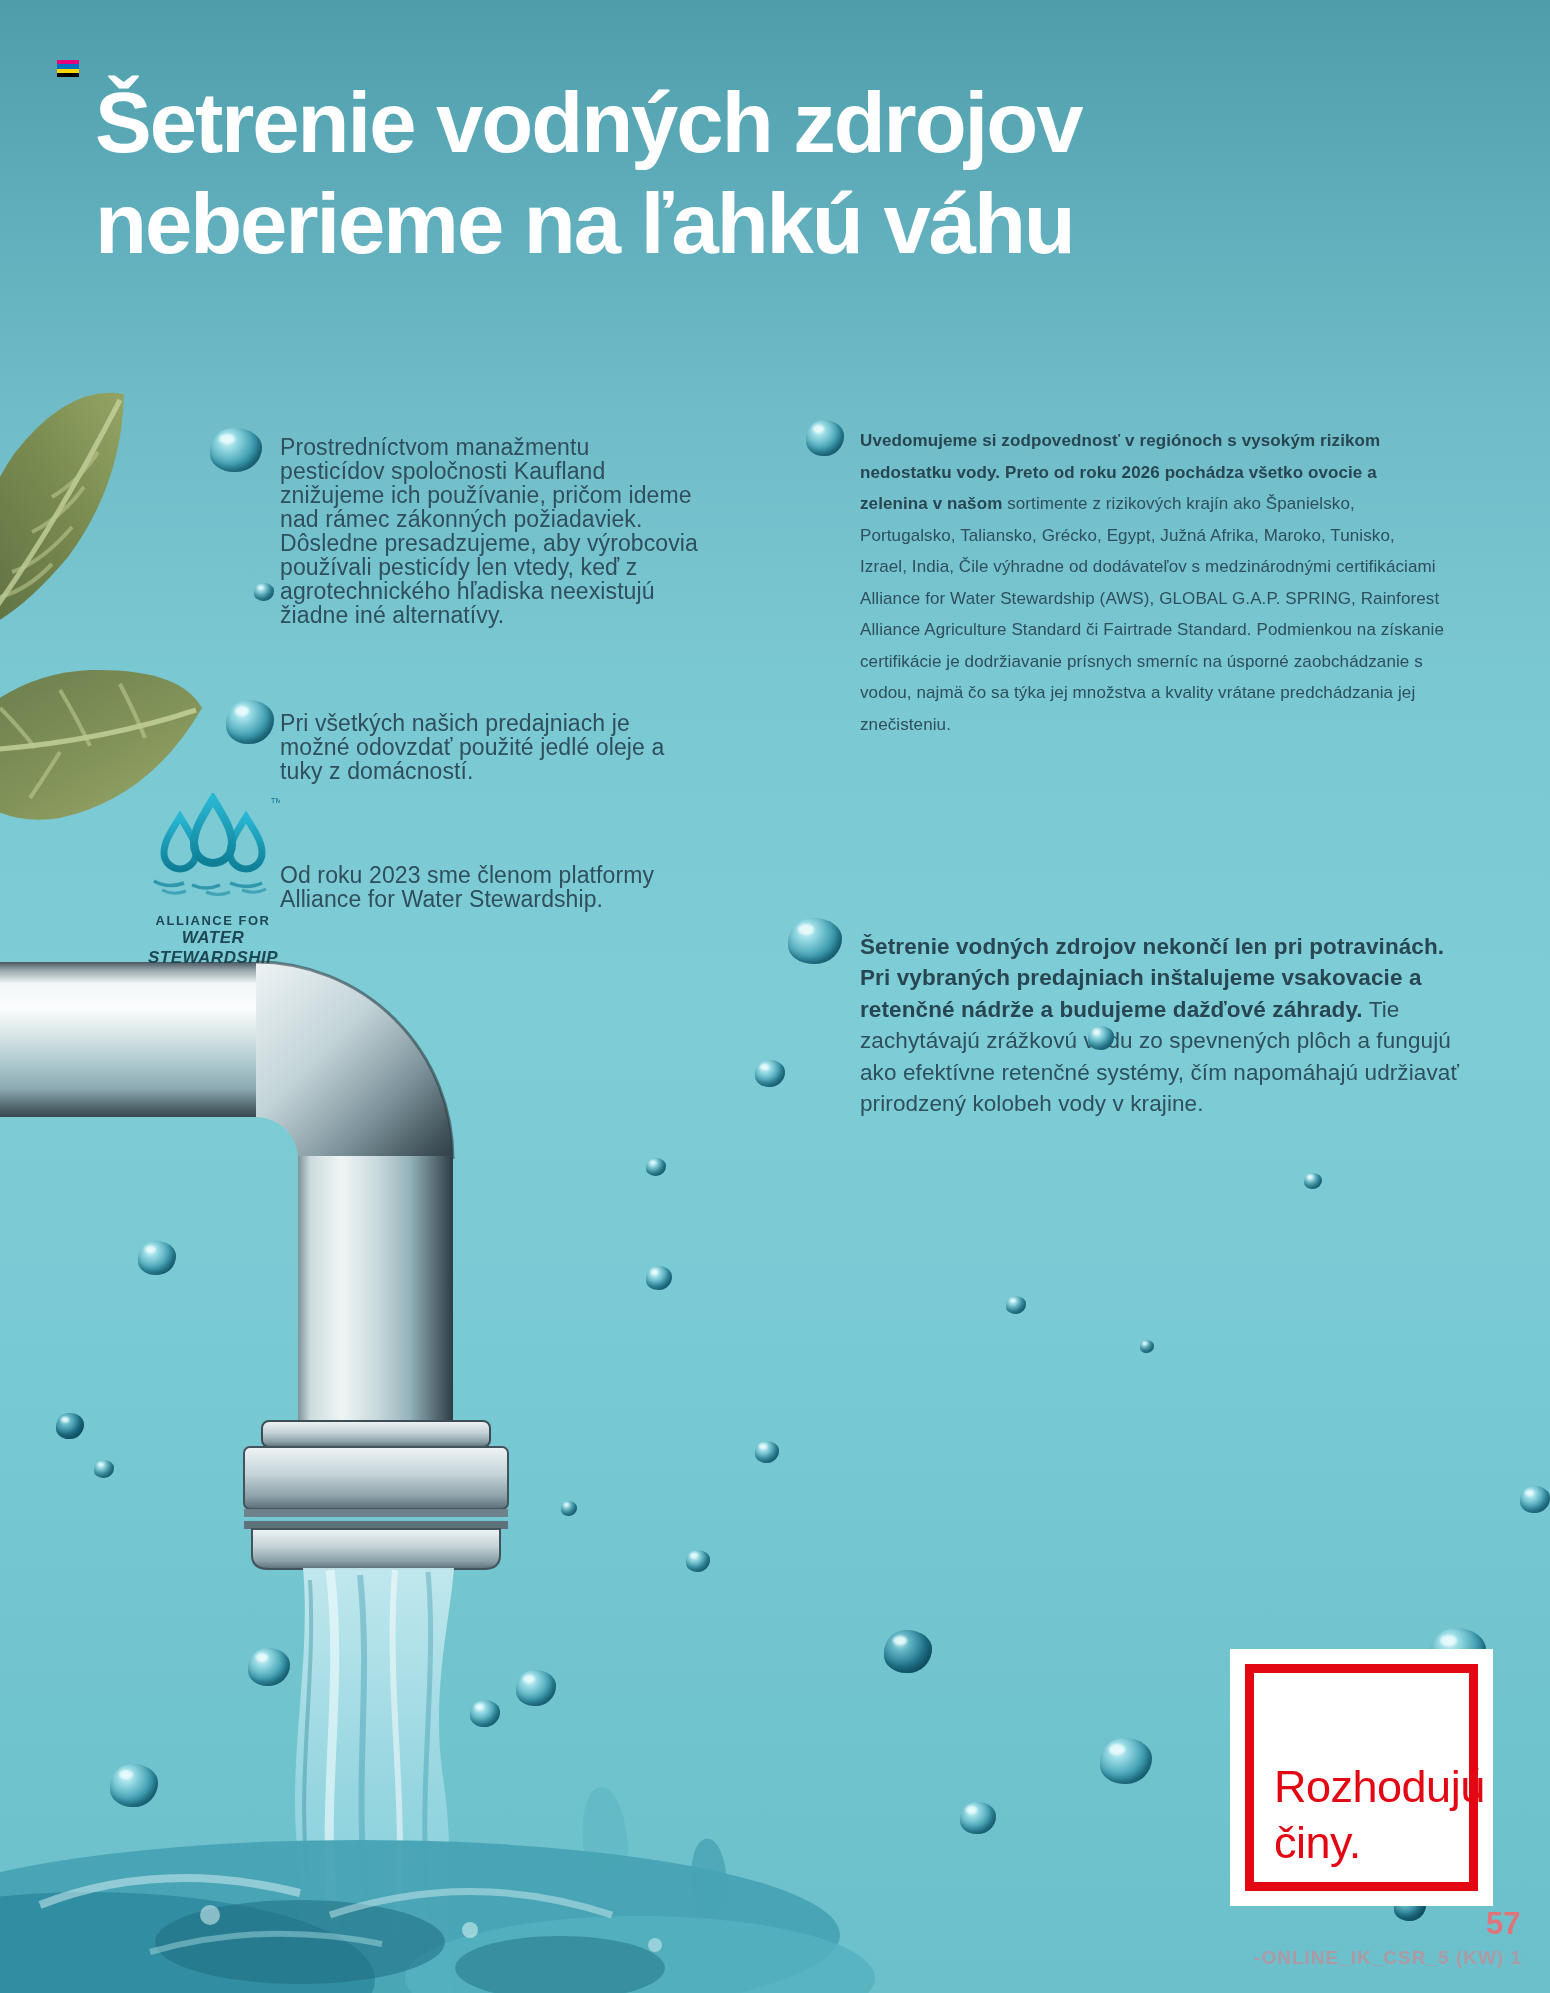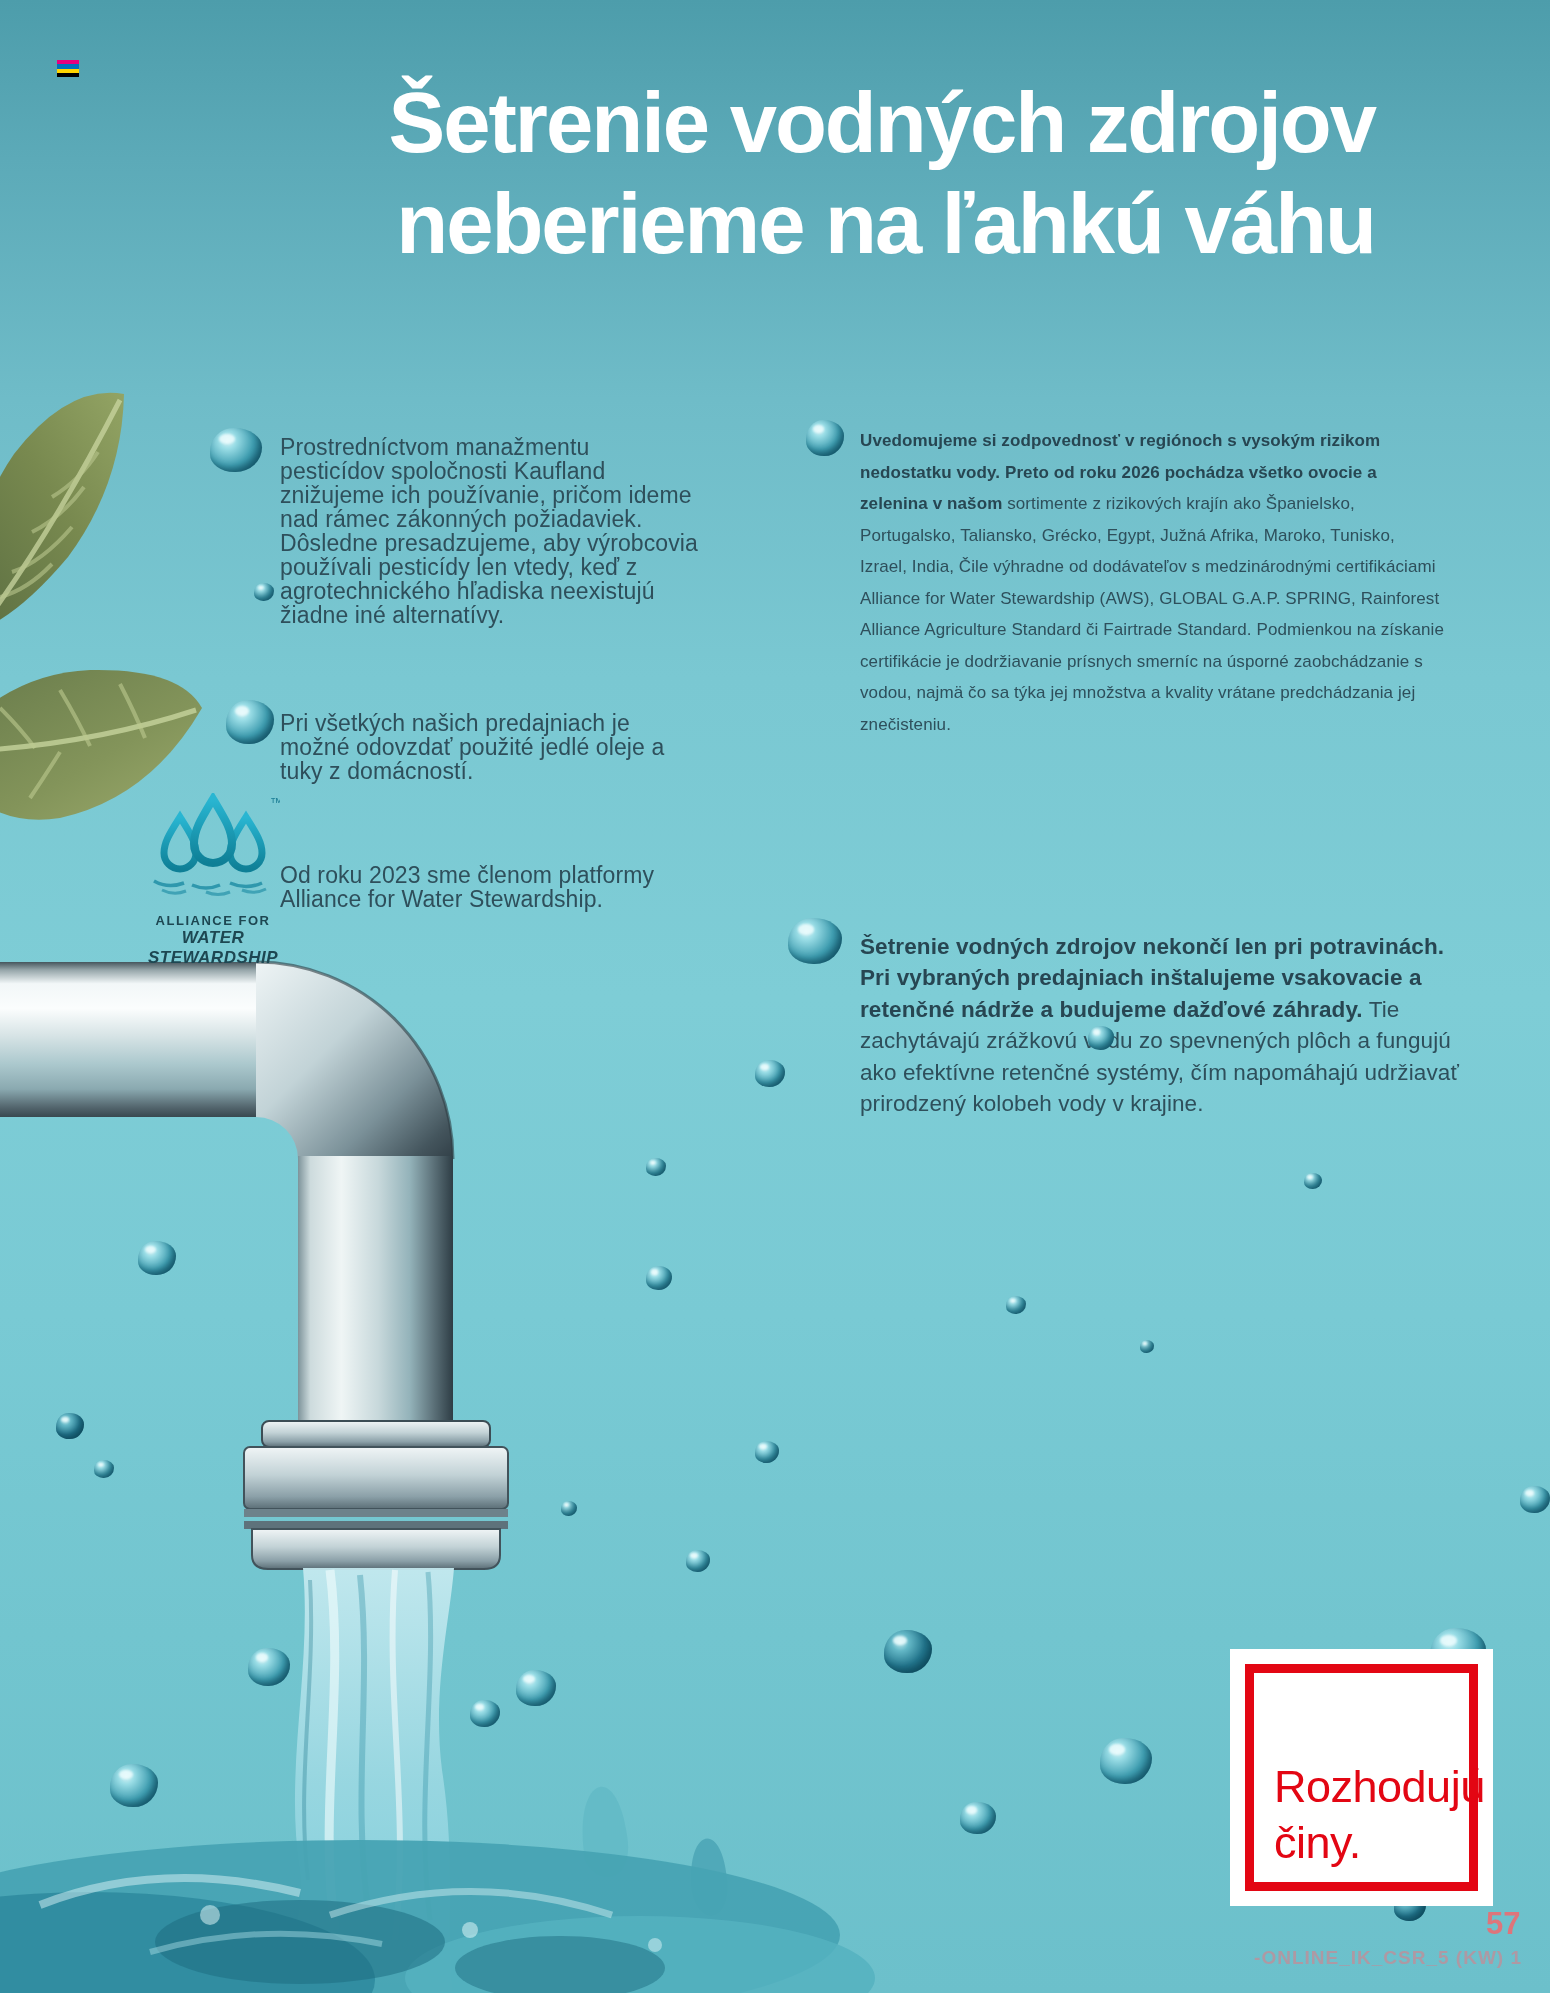--- a/index.html
+++ b/index.html
@@ -7,21 +7,21 @@
   .page{
     position:relative;width:1550px;height:1993px;overflow:hidden;
     background:linear-gradient(180deg,#4d9dab 0%,#5caab8 8%,#6fbcc8 20%,#7ac8d2 34%,#7ecdd6 50%,#79cad4 66%,#72c5cf 82%,#6cc0cb 100%);
   }
   
   .print-marks{position:absolute;left:57px;top:60px;width:22px;height:17px;display:flex;flex-direction:column;}
   .print-marks i{display:block;height:4.25px;width:100%;}
 
   .heading{position:absolute;left:95px;top:72px;width:1280px;margin:0;color:#ffffff;
     font-size:85px;font-weight:700;letter-spacing:-2px;line-height:101px;}
-  .heading span{display:block;text-align:right;}
+  .heading span{display:block;}
 
   .body-text{position:absolute;color:#2e4f5b;font-size:23px;line-height:24px;letter-spacing:.1px;}
   .body-text .b{font-weight:700;color:#274652;}
 
   
   .drop{position:absolute;border-radius:46% 54% 52% 48%/55% 45% 58% 42%;
     background:radial-gradient(circle at 34% 28%,#d9f3f6 0%,#9adde6 18%,#3f9db0 55%,#166279 85%,#0e4f63 100%);
     box-shadow:inset -3px -4px 6px rgba(8,60,75,.45);}
   .drop::after{content:"";position:absolute;left:18%;top:14%;width:30%;height:22%;
     border-radius:50%;background:rgba(235,252,253,.85);filter:blur(1px);}

